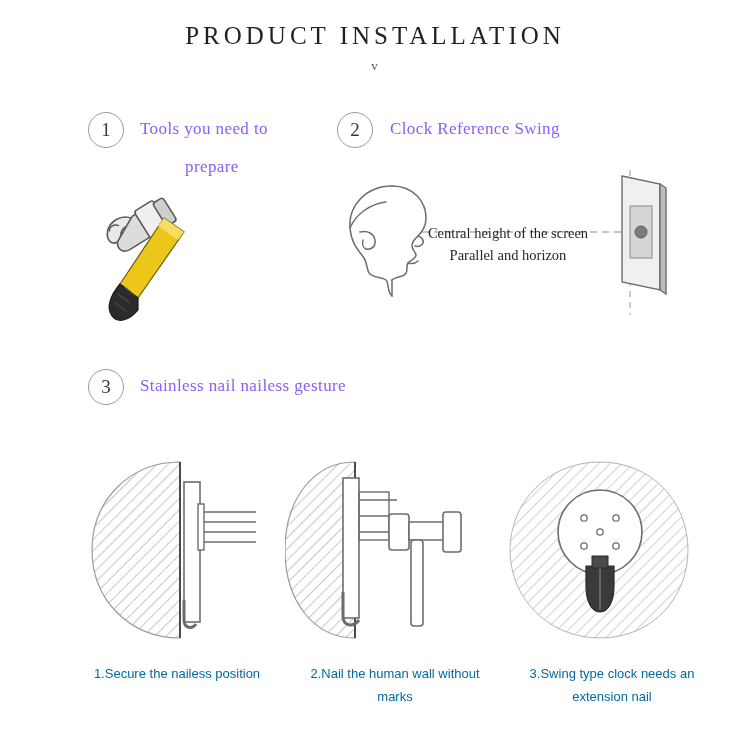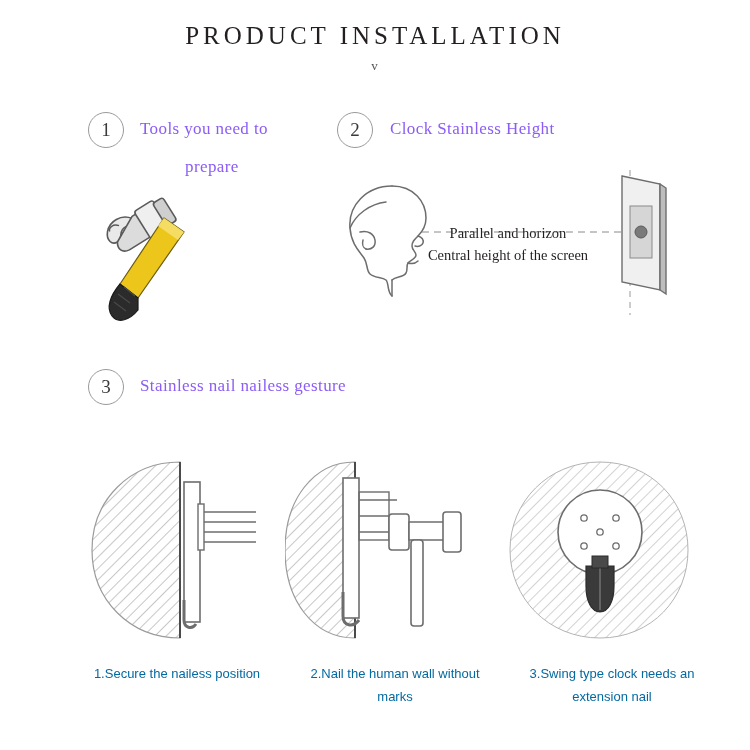--- a/index.html
+++ b/index.html
@@ -123,21 +123,21 @@
 <div class="page">
 
   <div class="title">PRODUCT  INSTALLATION</div>
   <div class="title-sub">v</div>
 
   <div class="step-badge" style="left:88px; top:112px;">1</div>
   <div class="step-label" style="left:140px; top:112px;">Tools you need to</div>
   <div class="step-label" style="left:185px; top:150px;">prepare</div>
 
   <div class="step-badge" style="left:337px; top:112px;">2</div>
-  <div class="step-label" style="left:390px; top:112px;">Clock Stainless Height</div>
+  <div class="step-label" style="left:390px; top:112px;">Clock Reference Swing</div>
 
   <div class="hammer-wrap">
     <svg width="200" height="160" viewBox="0 0 200 160" xmlns="http://www.w3.org/2000/svg">
 
       <g transform="rotate(-32 100 40)">
         <path d="M55 22 C 48 12, 34 12, 27 20 C 21 27, 24 34, 30 34 C 36 34, 36 28, 41 26 C 47 24, 53 28, 56 33 Z" fill="#e9e9e9" stroke="#5a5a5a" stroke-width="1.6" stroke-linejoin="round"></path>
         <path d="M30 34 C 26 40, 28 46, 36 47 L 62 47 L 62 20 L 56 20 Z" fill="#dcdcdc" stroke="#5a5a5a" stroke-width="1.6" stroke-linejoin="round"></path>
         <rect x="60" y="17" width="22" height="33" rx="3" fill="#efefef" stroke="#5a5a5a" stroke-width="1.6"></rect>
         <rect x="80" y="20" width="12" height="27" rx="3" fill="#cfcfcf" stroke="#5a5a5a" stroke-width="1.6"></rect>
         <path d="M40 21 C 36 16, 30 17, 29 21" fill="none" stroke="#5a5a5a" stroke-width="1.4"></path>
@@ -178,22 +178,22 @@
       <g>
         <path d="M292 6 L 330 14 L 330 120 L 292 112 Z" fill="#f0f0f0" stroke="#6d6d6d" stroke-width="1.4"></path>
         <path d="M330 14 L 336 18 L 336 124 L 330 120 Z" fill="#bdbdbd" stroke="#6d6d6d" stroke-width="1.4"></path>
         <rect x="300" y="36" width="22" height="52" fill="#d6d6d6" stroke="#8a8a8a" stroke-width="1"></rect>
         <circle cx="311" cy="62" r="6" fill="#7a7a7a" stroke="#5a5a5a" stroke-width="1"></circle>
       </g>
     </svg>
   </div>
 
   <div class="center-text">
+    <div>Central height of the screen</div>
     <div>Parallel and horizon</div>
-    <div>Central height of the screen</div>
   </div>
 
   <div class="step-badge" style="left:88px; top:369px;">3</div>
   <div class="step-label" style="left:140px; top:369px;">Stainless nail nailess gesture</div>
 
   <div class="panel p1">
     <svg width="205" height="180" viewBox="0 0 205 180" xmlns="http://www.w3.org/2000/svg">
       <defs>
         <pattern id="hatchA" width="8" height="8" patternTransform="rotate(45)" patternUnits="userSpaceOnUse">
           <line x1="0" y1="0" x2="0" y2="8" stroke="#a8a8a8" stroke-width="1.3"></line>

